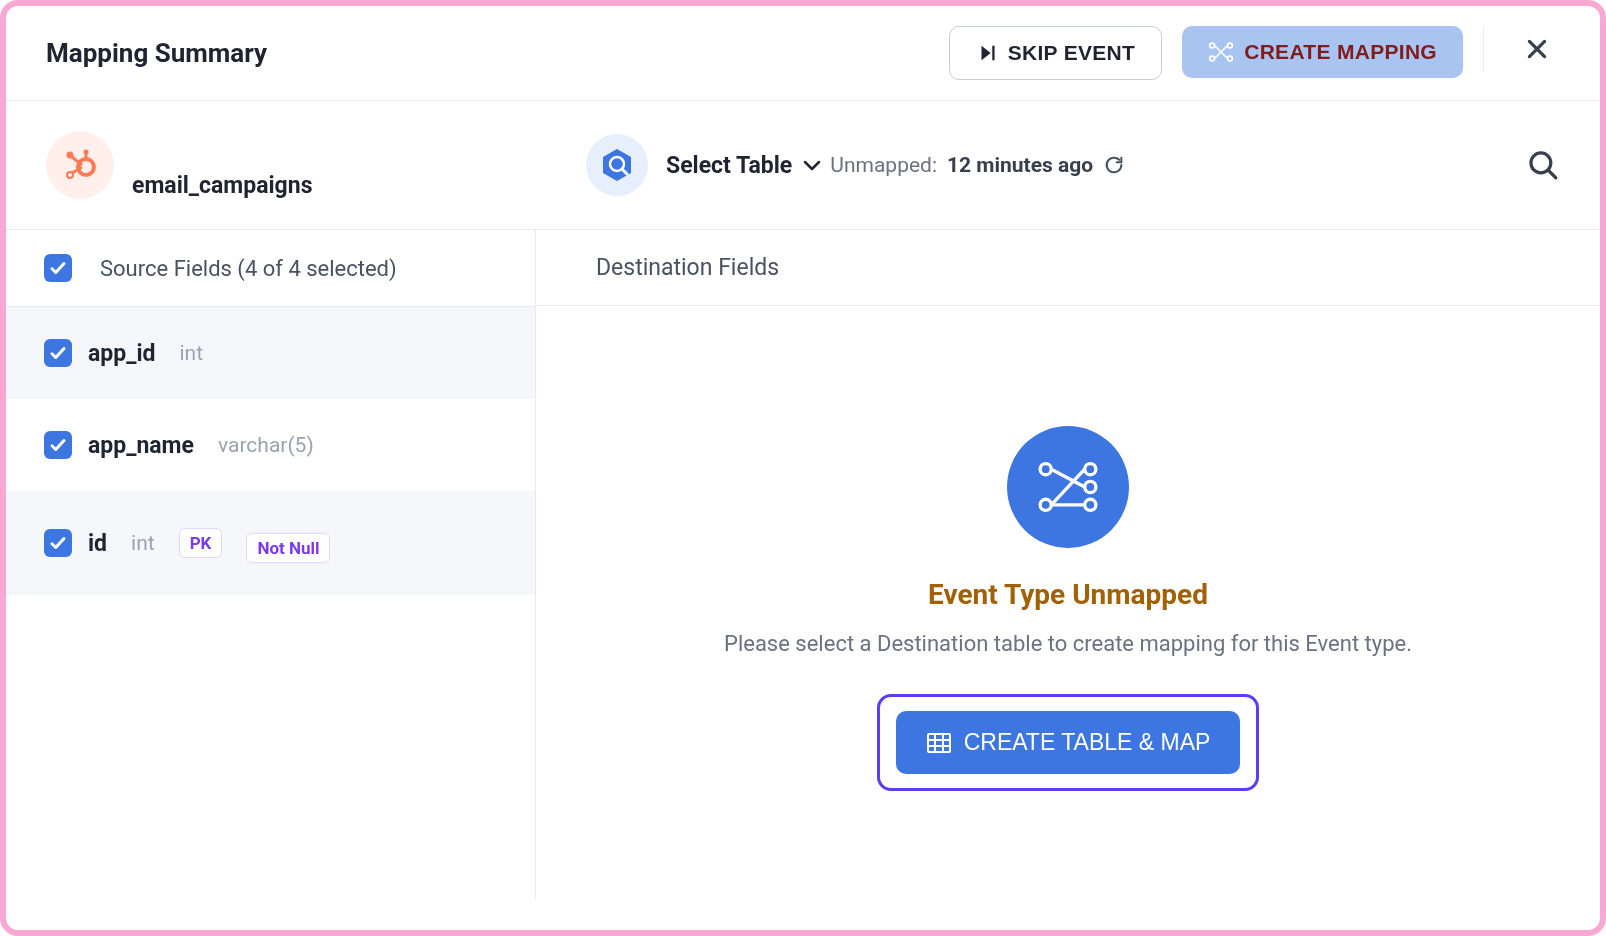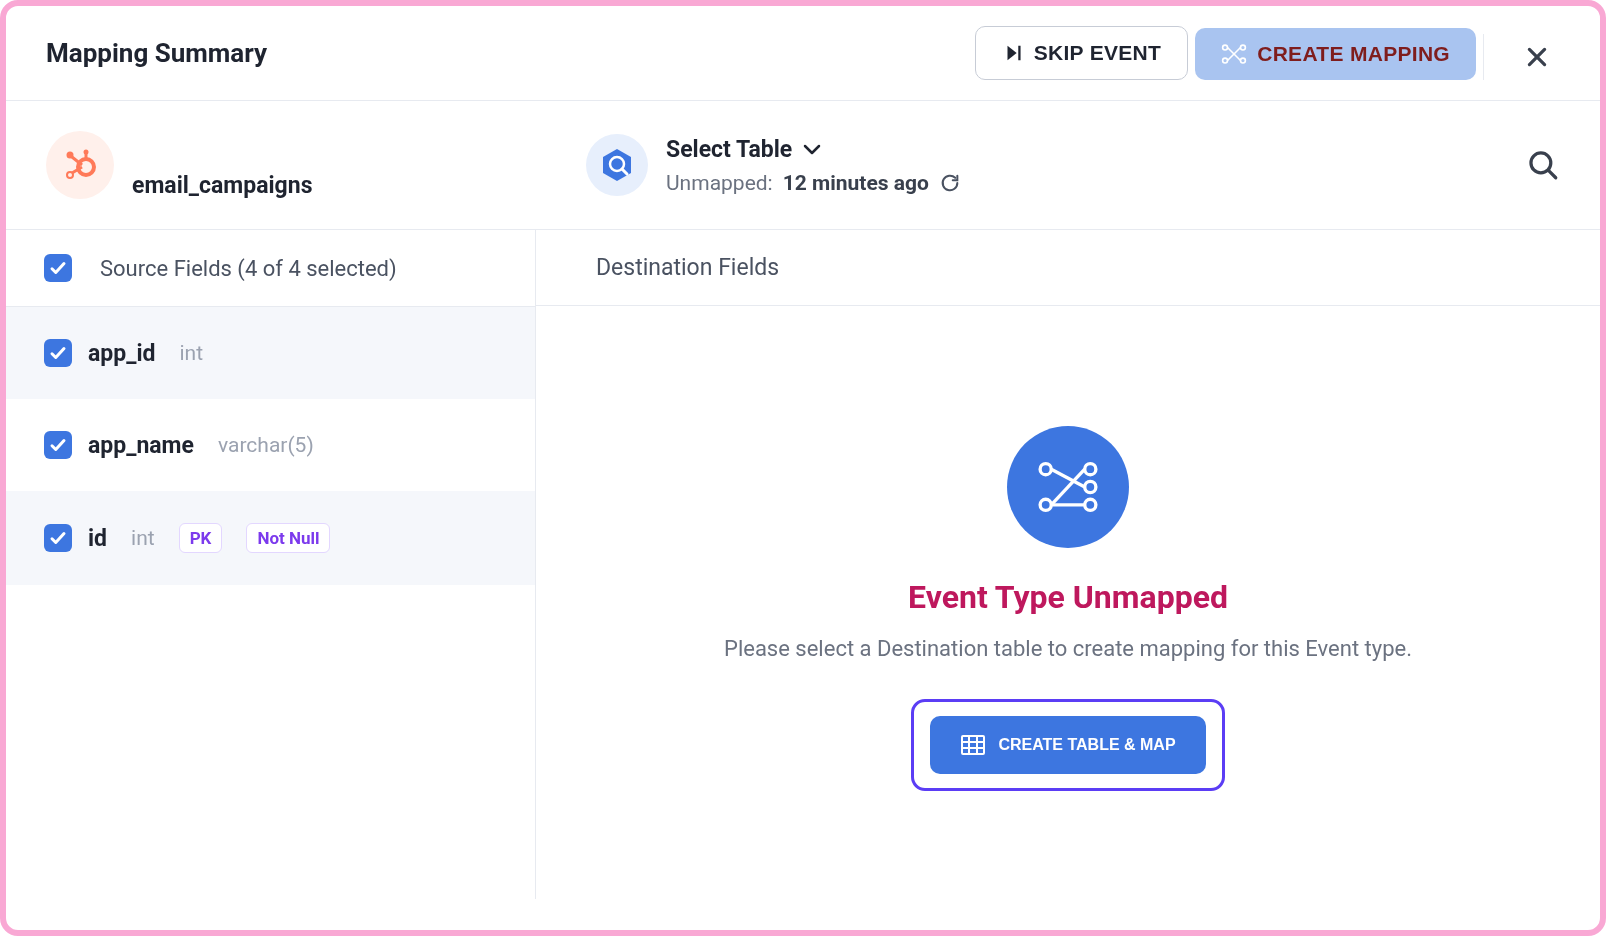--- a/index.html
+++ b/index.html
@@ -26,22 +26,22 @@
   padding: 20px 40px;
   border-bottom: 1px solid #e7eaf0;
 }
 .header-title {
   font-size: 26px;
   font-weight: 700;
   color: #1f2430;
 }
 .header-actions {
   display: flex;
-  align-items: flex-end;
-  gap: 7px;
+  align-items: flex-start;
+  gap: 20px;
 }
 .btn {
   display: inline-flex;
   align-items: center;
   gap: 10px;
   padding: 14px 26px;
   border-radius: 10px;
   font-size: 21px;
   font-weight: 700;
   cursor: pointer;
@@ -87,21 +87,21 @@
   display: flex;
   align-items: center;
   gap: 18px;
   flex: 1;
 }
 .bq-icon {
   width: 62px; height: 62px; border-radius: 50%;
   background: #e7effc;
   display: flex; align-items: center; justify-content: center;
 }
-.dst-stack { display: flex; flex-direction: column; gap: 8px; }
+.dst-stack { display: flex; gap: 8px; }
 .dst-select {
   display: flex; align-items: center; gap: 10px;
   font-size: 23px; font-weight: 700; color: #1f2430; cursor: pointer;
 }
 .refreshed-line {
   display: flex; align-items: center; gap: 10px;
   font-size: 21px; color: #6b7280;
 }
 .refreshed-line .time { font-weight: 700; color: #39404d; }
 .search-cell { margin-left: auto; cursor: pointer; color: #39404d; }
@@ -155,32 +155,32 @@
 
 .empty-state {
   display: flex; flex-direction: column; align-items: center;
   padding: 120px 40px 0;
   text-align: center;
 }
 .empty-icon {
   width: 122px; height: 122px; border-radius: 50%;
   background: #3d76e0; display: flex; align-items: center; justify-content: center;
 }
-.empty-title { font-size: 32px; font-weight: 700; color: #be185d; margin-top: 30px; }
+.empty-title { font-size: 28px; font-weight: 700; color: #a16207; margin-top: 30px; }
 .empty-desc { font-size: 22px; color: #6b7280; margin-top: 20px; }
 .cta-wrap {
   margin-top: 38px;
   border: 3px solid #5b3df5;
   border-radius: 14px;
   padding: 14px 16px;
 }
 .cta-btn {
   display: inline-flex; align-items: center; gap: 12px;
   background: #3d76e0; color: #fff;
-  font-size: 16px; font-weight: 700;
+  font-size: 23px; font-weight: 400;
   padding: 18px 30px; border-radius: 10px;
   border: none; cursor: pointer;
 }
 svg { display: block; }
 </style>
 </head>
 <body>
 
 <div class="app-frame">
 
@@ -308,21 +308,21 @@
           </div>
           <div class="field-row alt">
             <div class="chk">
               <svg width="18" height="18" viewBox="0 0 24 24" fill="none" stroke="#fff" stroke-width="4" stroke-linecap="round" stroke-linejoin="round">
                 <polyline points="4,13 9,18 20,6"></polyline>
               </svg>
             </div>
             <span class="field-name">id</span>
             <span class="field-type">int</span>
             <span class="badge badge-pk" style="margin-left: 8px;">PK</span>
-            <span class="badge badge-nn" style="margin-left: 8px;">Not Null</span>
+            <span class="badge badge-nn" style="margin-left: 8px; margin-top: 10px;">Not Null</span>
           </div>
         </div>
     </div>
 
     <div class="right-panel">
       <div class="panel-header-right">Destination Fields</div>
 
       <div class="empty-state">
         <div class="empty-icon">
           <svg width="68" height="58" viewBox="0 0 60 52" fill="none" stroke="#fff" stroke-width="3">

